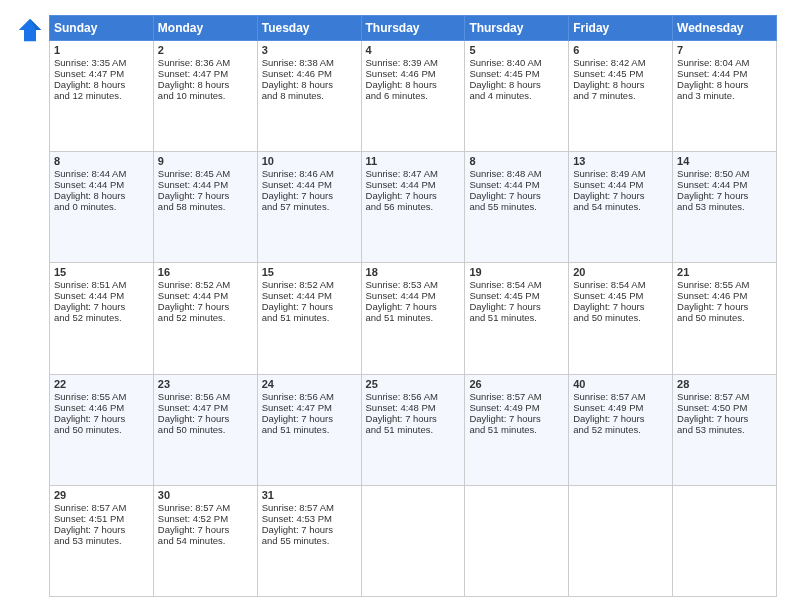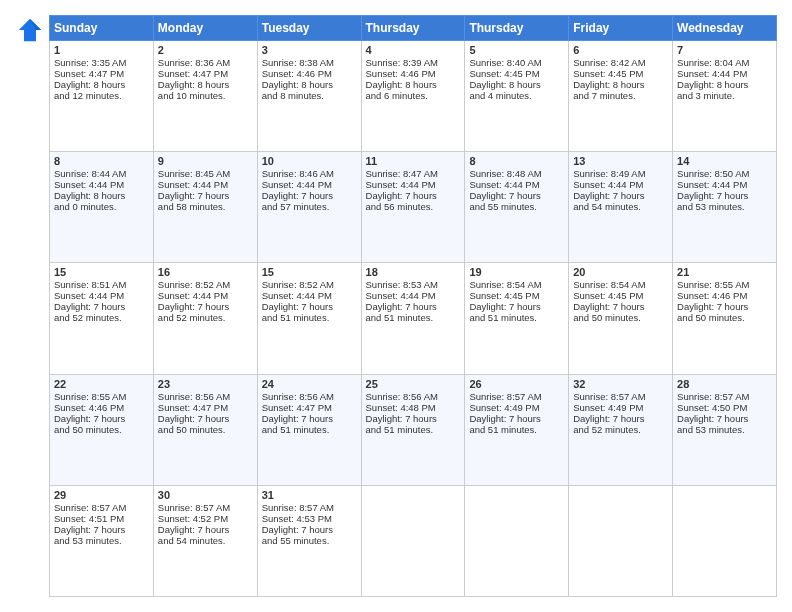--- a/index.html
+++ b/index.html
@@ -303,21 +303,21 @@
             <div>and 51 minutes.</div>
           </td>
           <td>
             <span class="day-num">26</span>
             <div>Sunrise: 8:57 AM</div>
             <div>Sunset: 4:49 PM</div>
             <div>Daylight: 7 hours</div>
             <div>and 51 minutes.</div>
           </td>
           <td>
-            <span class="day-num">32</span>
+            <span class="day-num">40</span>
             <div>Sunrise: 8:57 AM</div>
             <div>Sunset: 4:49 PM</div>
             <div>Daylight: 7 hours</div>
             <div>and 52 minutes.</div>
           </td>
           <td>
             <span class="day-num">28</span>
             <div>Sunrise: 8:57 AM</div>
             <div>Sunset: 4:50 PM</div>
             <div>Daylight: 7 hours</div>

